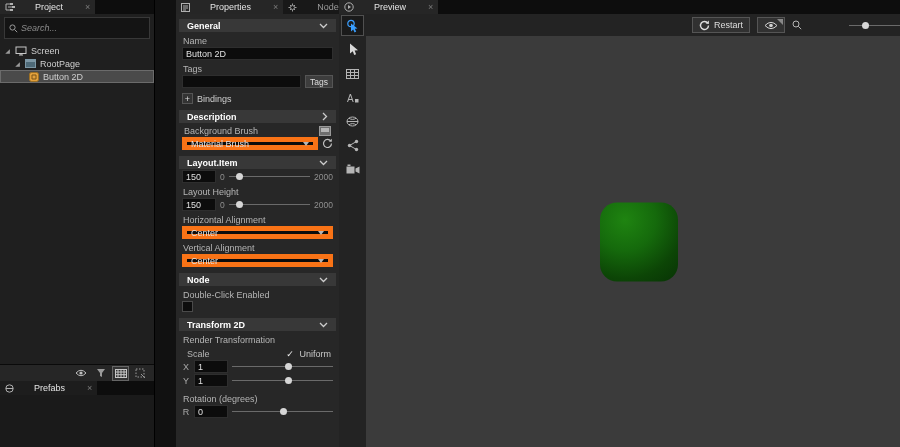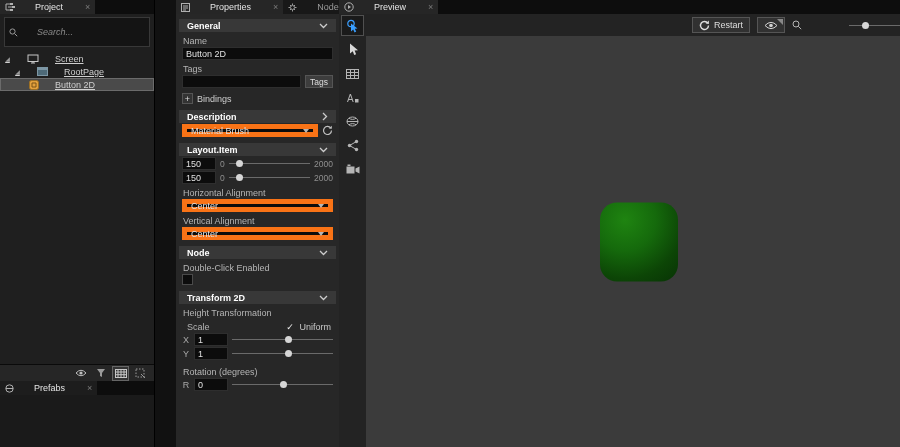--- a/index.html
+++ b/index.html
@@ -10,27 +10,27 @@
   
   .tabbar { height:14px; background:#0d0d0d; display:flex; align-items:stretch; flex:none; }
   .tab { display:flex; align-items:center; gap:20px; padding:0 5px; background:#262626;
          color:#e4e4e4; font-size:9px; white-space:nowrap; }
   .tab .close { color:#7a7a7a; font-size:9px; margin-left:2px; line-height:1; }
   .ticon { display:flex; align-items:center; }
 
   
   #project-panel { left:0; width:155px; background:#1f1f1f; border-right:1px solid #000; }
   .searchrow { padding:3px 4px; flex:none; }
-  .searchbox { display:flex; align-items:center; gap:19px; background:#141414;
-               border:1px solid #383838; height:30px; padding:0 4px; }
+  .searchbox { display:flex; align-items:center; gap:3px; background:#141414;
+               border:1px solid #383838; height:22px; padding:0 4px; }
   .searchbox input { flex:1; background:transparent; border:none; outline:none;
                      color:#ddd; font-size:9px; font-family:"Liberation Sans",sans-serif; width:60px;}
   .searchbox input::placeholder { color:#8a8a8a; font-style:italic; }
   .tree { flex:1; padding-top:2px; overflow:hidden; }
-  .trow { display:flex; align-items:center; gap:16px; height:13px; padding-left:4px;text-decoration:underline; }
+  .trow { display:flex; align-items:center; gap:4px; height:13px; padding-left:4px; }
   .trow.selected { background:#4a4a4a; outline:1px solid #6b6b6b; outline-offset:-1px; }
   .expander { color:#9a9a9a; font-size:6px; width:7px; text-align:center; }
   .ppl-toolbar { flex:none; height:17px; background:#262626; border-top:1px solid #0a0a0a;
                  display:flex; align-items:center; justify-content:flex-end; gap:5px; padding:0 6px; }
   .tbtn { width:15px; height:13px; display:flex; align-items:center; justify-content:center; }
   .tbtn.selected { background:#333; outline:1px solid #666; }
   .prefabs-body { height:52px; background:#1a1a1a; flex:none; }
 
   
   #properties-panel { left:156px; width:164px; background:#272727; border-right:1px solid #000;margin-left:20px; }
@@ -246,20 +246,29 @@
 
     <div class="sec">
       <b>Description</b>
       <span>
           <svg width="6" height="9" viewBox="0 0 6 9">
             <polyline points="1,1 4.5,4.5 1,8" fill="none" stroke="#ccc" stroke-width="1.3"></polyline>
           </svg>
         </span>
     </div>
 
+    <div class="subrow">
+      <span class="plabel" style="padding:0">Background Brush</span>
+      <span>
+        <svg width="12" height="10" viewBox="0 0 12 10">
+            <rect x="0.5" y="0.5" width="11" height="9" fill="#6f6f6f" stroke="#9a9a9a"></rect>
+            <rect x="2" y="2" width="8" height="4" fill="#b5b5b5"></rect>
+          </svg>
+      </span>
+    </div>
     <div class="frow">
       <div class="dropdown">
         <span>Material Brush</span>
         <span class="caret"></span>
       </div>
       <span>
         <svg width="11" height="11" viewBox="0 0 11 11">
             <path d="M8.8 3.2 A4 4 0 1 0 9.5 5.5" fill="none" stroke="#c0c0c0" stroke-width="1.2"></path>
             <path d="M9.8 0.8 L9.8 3.8 L6.8 3.4 Z" fill="#c0c0c0"></path>
           </svg>
@@ -276,20 +285,21 @@
     </div>
     <div class="frow">
       <input class="tin num" value="150" style="">
       <span class="mm">0</span>
       <div class="slider">
           <div class="track"></div>
           <div class="thumb" style="left:13%"></div>
         </div>
       <span class="mm">2000</span>
     </div>
+    <div class="plabel">Layout Height</div>
     <div class="frow">
       <input class="tin num" value="150" style="">
       <span class="mm">0</span>
       <div class="slider">
           <div class="track"></div>
           <div class="thumb" style="left:13%"></div>
         </div>
       <span class="mm">2000</span>
     </div>
     <div class="plabel">Horizontal Alignment</div>
@@ -321,21 +331,21 @@
       </div>
 
     <div class="sec">
       <b>Transform 2D</b>
       <span>
           <svg width="9" height="6" viewBox="0 0 9 6">
             <polyline points="1,1 4.5,4.5 8,1" fill="none" stroke="#ccc" stroke-width="1.3"></polyline>
           </svg>
         </span>
     </div>
-    <div class="plabel">Height Transformation</div>
+    <div class="plabel">Render Transformation</div>
     <div class="subrow">
       <span class="plabel" style="padding:0 0 0 3px">Scale</span>
       <span class="uniform">
         <span class="checkbox" style="border:none;background:transparent">✓</span>
         <span>Uniform</span>
       </span>
     </div>
     <div class="frow">
       <span class="axis">X</span>
       <input class="tin num" value="1" style="">

